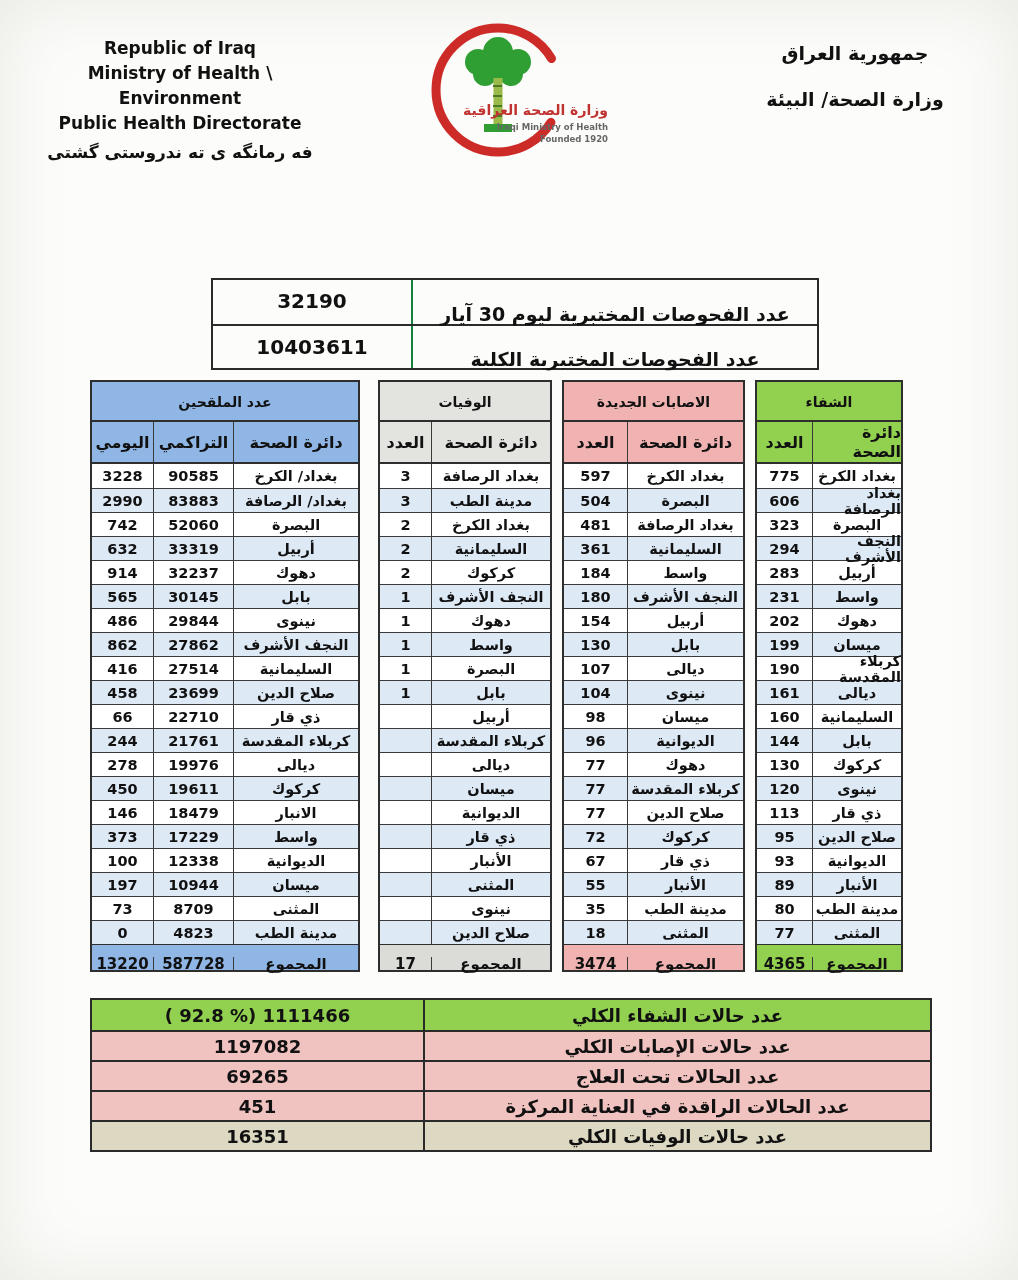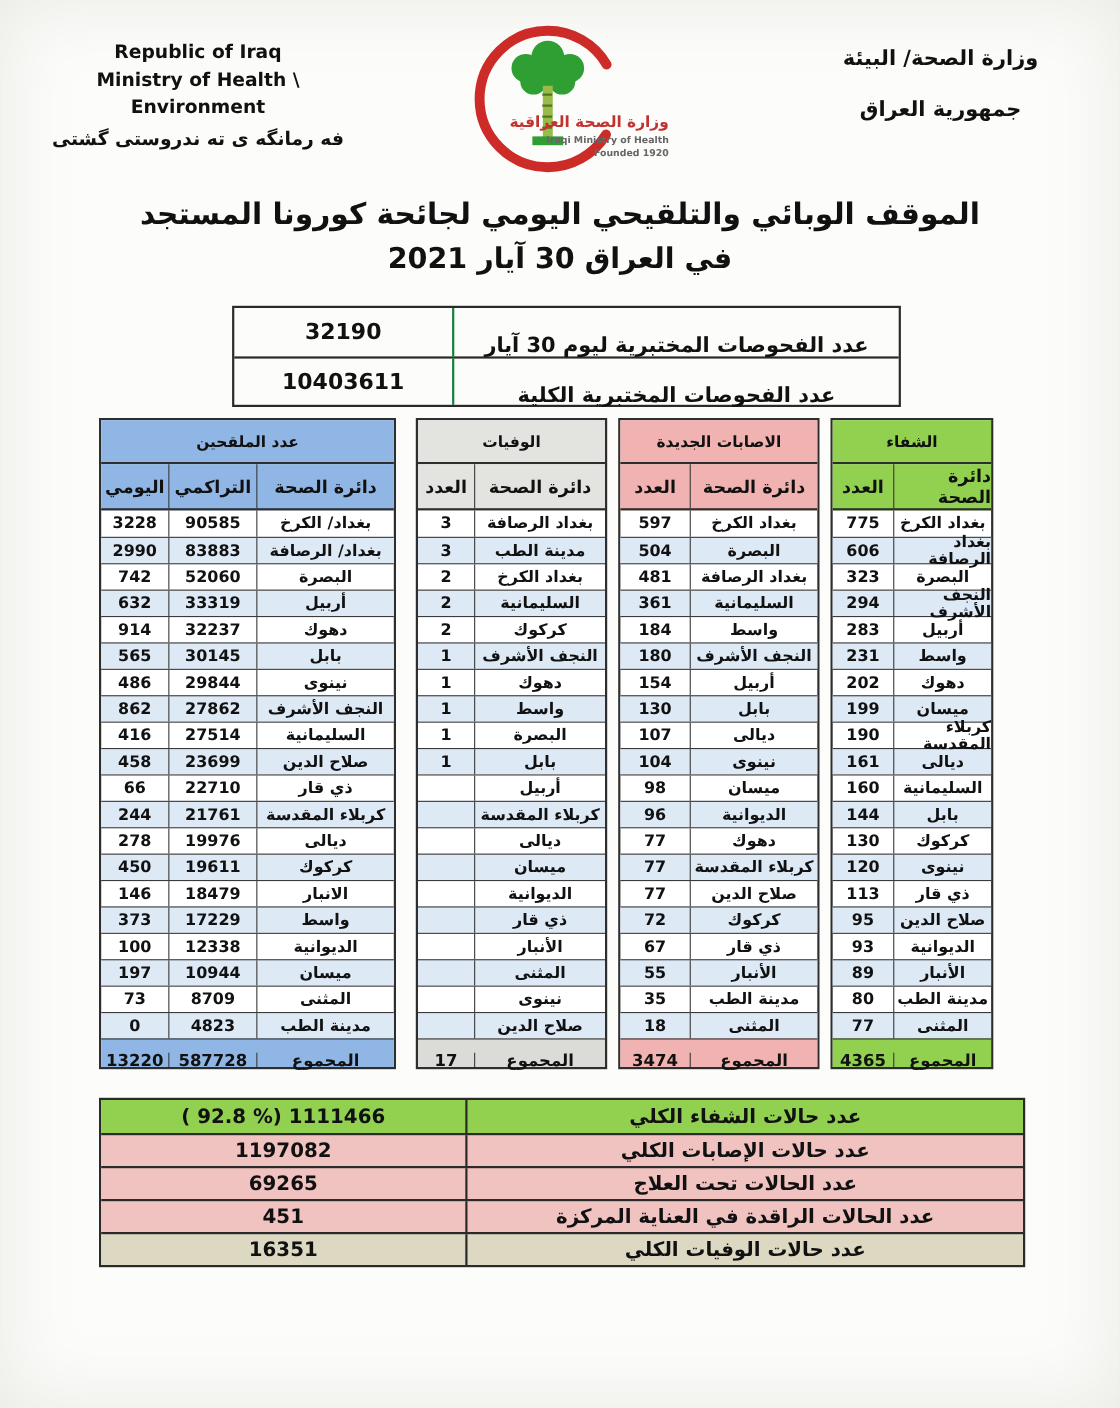--- a/index.html
+++ b/index.html
@@ -88,20 +88,21 @@
   .bg-beige { background:#DCD8C2; }
 </style>
 </head>
 <body>
 
 <div class="page">
 
   <div class="hdr-left">
     <div>Republic of Iraq</div>
     <div>Ministry of Health \ Environment</div>
+    <div>Public Health Directorate</div>
     <div class="ku" dir="rtl">فه رمانگه ی ته ندروستی گشتی</div>
   </div>
 
   <div class="logo">
     <svg width="200" height="158" viewBox="0 0 200 158">
       <circle cx="78" cy="78" r="62" fill="none" stroke="#CC2B28" stroke-width="9" stroke-dasharray="322 68" stroke-dashoffset="-34" stroke-linecap="round"></circle>
 
       <circle cx="78" cy="40" r="15" fill="#2F9E33"></circle>
       <circle cx="58" cy="50" r="13" fill="#2F9E33"></circle>
       <circle cx="98" cy="50" r="13" fill="#2F9E33"></circle>
@@ -114,28 +115,24 @@
 
       <rect x="64" y="112" width="28" height="8" fill="#2F9E33"></rect>
 
       <text x="188" y="103" text-anchor="end" font-size="14" font-weight="bold" fill="#C03330" font-family="DejaVu Sans, sans-serif">وزارة الصحة العراقية</text>
       <text x="188" y="118" text-anchor="end" font-size="8.5" font-weight="bold" fill="#666" font-family="DejaVu Sans, sans-serif">Iraqi Ministry of Health</text>
       <text x="188" y="130" text-anchor="end" font-size="8.5" font-weight="bold" fill="#666" font-family="DejaVu Sans, sans-serif">Founded 1920</text>
     </svg>
   </div>
 
   <div class="hdr-right">
+    <div>جمهورية العراق</div>
     <div>وزارة الصحة/ البيئة</div>
-    <div>جمهورية العراق</div>
   </div>
 
-  <div class="title">
-    <div class="l1">الموقف الوبائي والتلقيحي اليومي لجائحة كورونا المستجد</div>
-    <div class="l2">في العراق 30  آيار 2021</div>
-  </div>
 
   <div class="tests">
 
       <div class="trow">
         <div class="tlabel">عدد الفحوصات المختبرية  ليوم 30 آيار</div>
         <div class="tval">32190</div>
       </div>
 
       <div class="trow">
         <div class="tlabel">عدد الفحوصات المختبرية الكلية</div>

